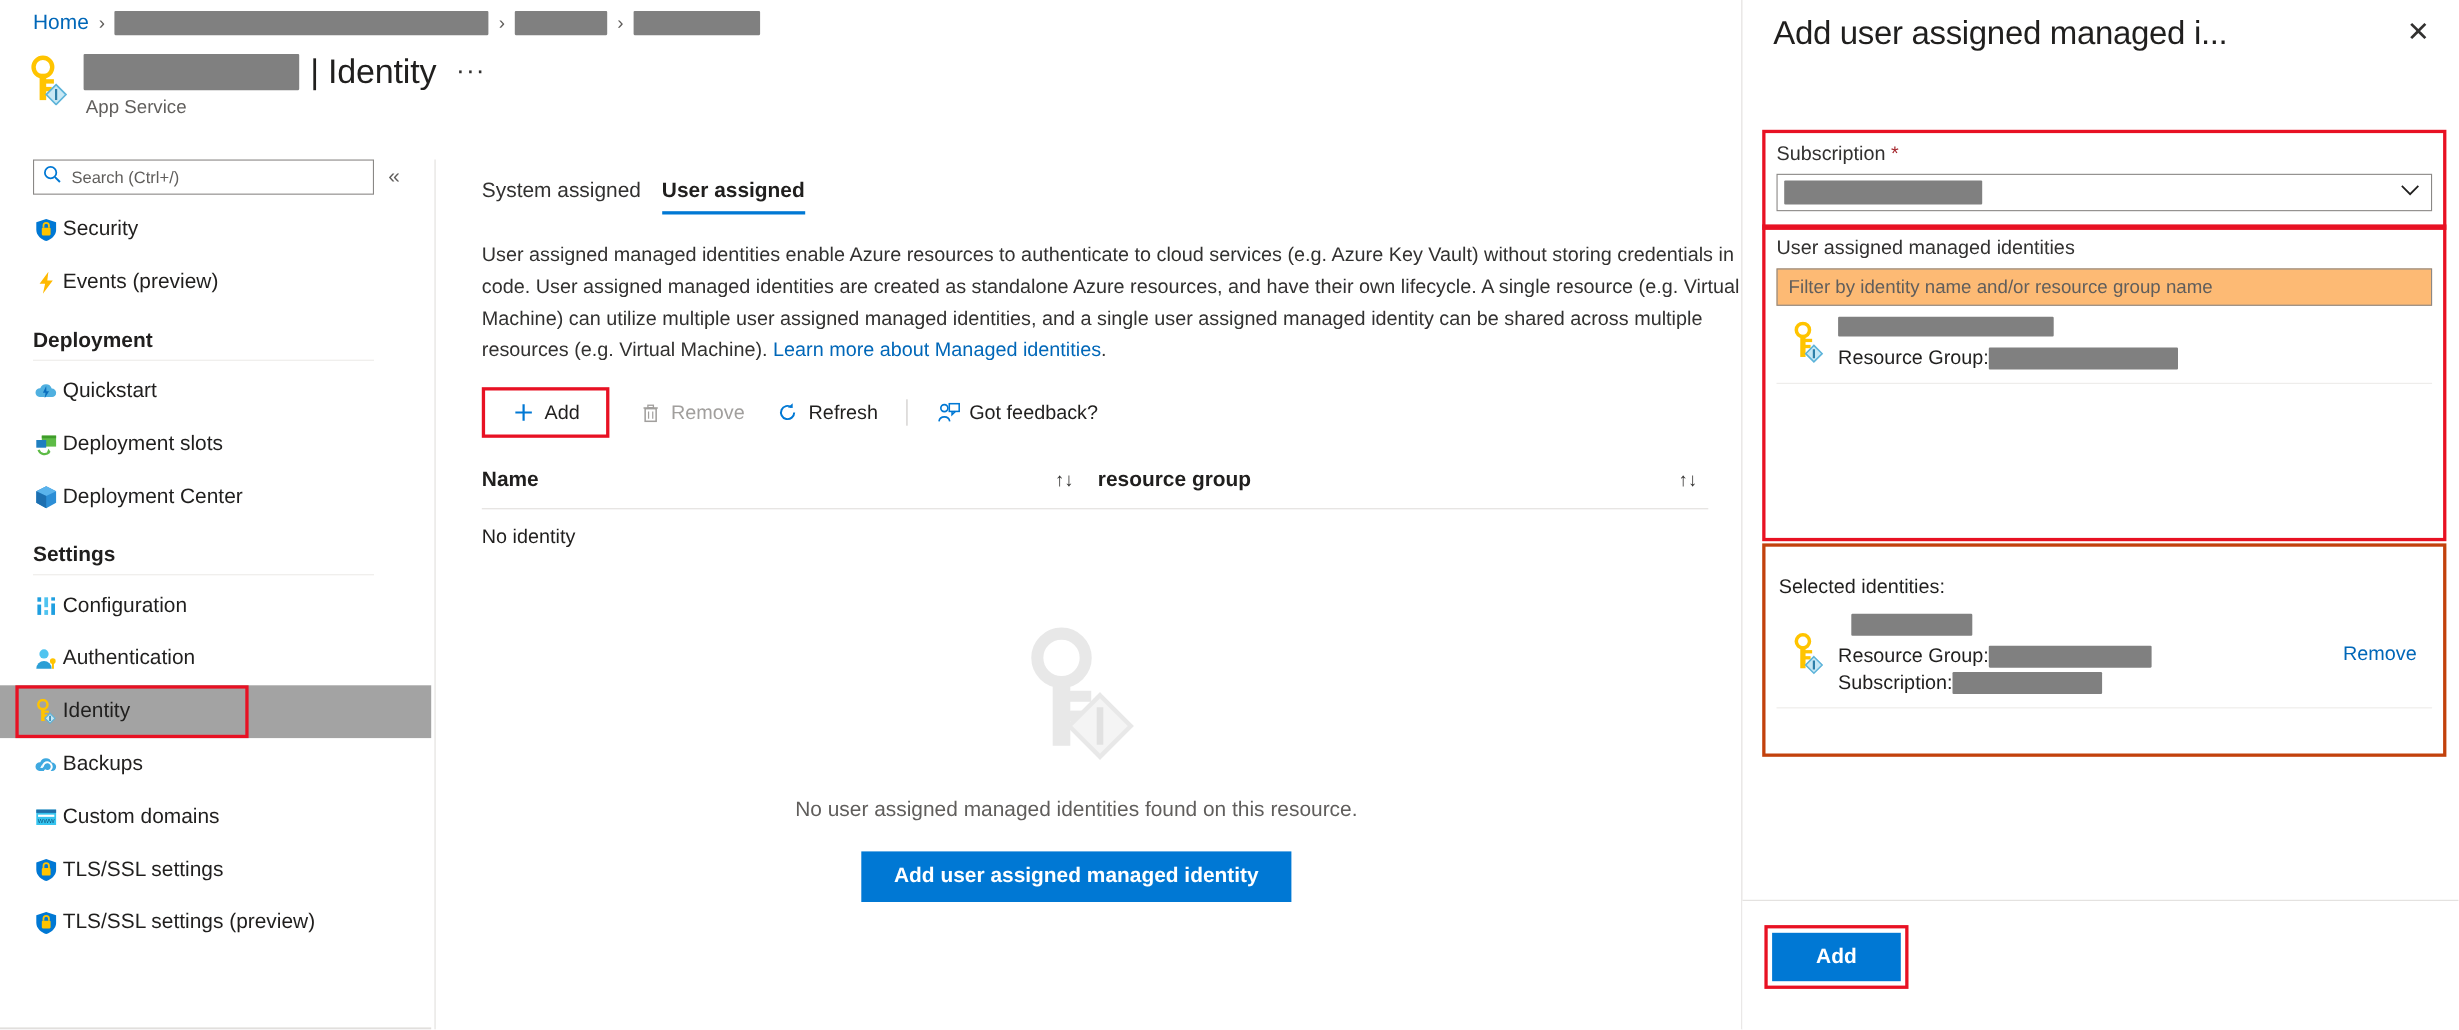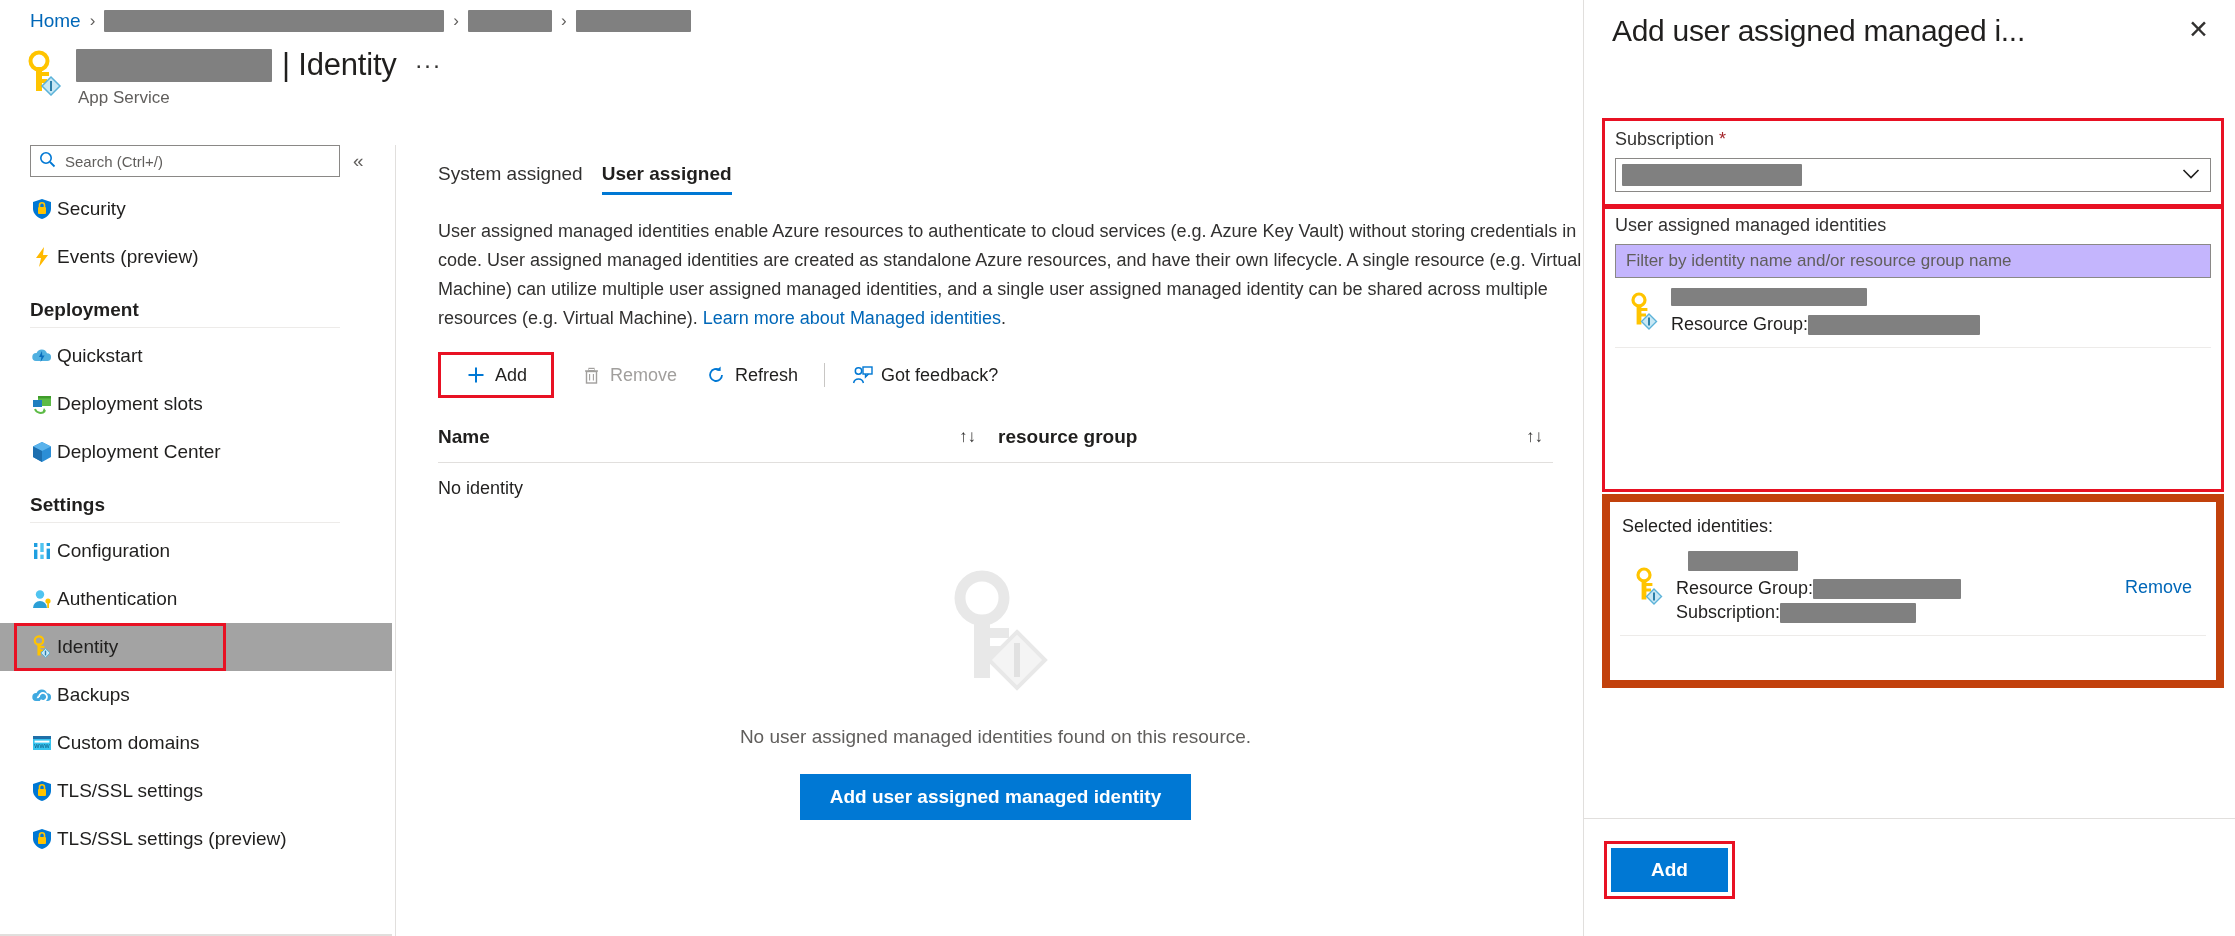--- a/index.html
+++ b/index.html
@@ -114,21 +114,21 @@
   .grid-head {
     display:flex; align-items:center; height: 52px;
     border-bottom: 1px solid #e1dfdd; font-size: 19px; font-weight:600; color:#201f1e;
   }
   .gh-name { width: 560px; display:flex; align-items:center; justify-content:space-between; padding-right:22px;}
   .gh-rg { flex:1; display:flex; align-items:center; justify-content:space-between; padding-right:10px;}
   .sorticon { color:#323130; font-size:17px; }
   .grid-row { height: 50px; display:flex; align-items:center; font-size:18px; color:#201f1e; }
 
   .empty {
-    position:absolute; left: 43px; top: 425px; width: 1115px;
+    position:absolute; left: 26px; top: 425px; width: 1115px;
     display:flex; flex-direction:column; align-items:center; gap: 26px; justify-content: space-between;
   }
   .empty-key { width: 118px; height: 130px; opacity:.55; }
   .empty-text { font-size: 19px; color:#605e5c; }
   .primary-btn {
     background:#0078d4; color:#fff; border:none; font-weight:bold;
     font-size: 19px; padding: 12px 30px; cursor:pointer;
     font-family:"Liberation Sans", sans-serif;
   }
 
@@ -150,33 +150,33 @@
   .select-like {
     height: 34px; border:1px solid #8a8886; background:#fff;
     display:flex; align-items:center; justify-content:space-between;
     padding: 0 10px 0 6px; cursor:pointer;
   }
   .select-like .redact { height: 22px; width: 180px; }
   .chev { font-size:16px; color:#201f1e; }
 
   .ident-box { position:absolute; left: 18px; top: 204px; width: 622px; height: 288px; border:3px solid #e81123; padding: 8px 10px; }
   .filter-input {
-    width: 100%; height: 34px; border:1px solid #8a8886; background:#c4b5fd;
+    width: 100%; height: 34px; border:1px solid #8a8886; background:#fdba74;
     font-size:17px; color:#605e5c; padding-left:10px; outline:none;
     font-family:"Liberation Sans", sans-serif;
   }
   .filter-input::placeholder { color:#605e5c; }
   .ident-row { display:flex; align-items:center; gap: 10px; padding: 10px 0 12px 12px; border-bottom:1px solid #edebe9;}
   .ident-icon { width: 34px; height: 40px; flex:0 0 34px; }
   .ident-lines { display:flex; flex-direction:column; gap: 4px; }
   .ident-l1 .redact { height: 18px; width: 196px; }
   .ident-l2 { font-size:18px; color:#201f1e; display:flex; align-items:center; }
   .ident-l2 .redact { height: 20px; width: 172px; }
 
-  .sel-box { position:absolute; left: 18px; top: 494px; width: 622px; height: 194px; border:8px solid #c2410c; padding: 10px 10px 0 10px;}
+  .sel-box { position:absolute; left: 18px; top: 494px; width: 622px; height: 194px; border:3px solid #c2410c; padding: 22px 10px 0 10px;}
   .sel-title { font-size: 18px; color:#201f1e; margin: 4px 0 14px 2px; }
   .sel-row { display:flex; align-items:center; gap: 10px; padding: 0 0 12px 12px; border-bottom:1px solid #edebe9;}
   .sel-lines { display:flex; flex-direction:column; gap: 3px; flex:1; }
   .sel-l0 .redact { height: 20px; width: 110px; margin-left:12px; }
   .sel-l1, .sel-l2 { font-size:18px; color:#201f1e; display:flex; align-items:center; }
   .sel-l1 .redact { height: 20px; width: 148px; }
   .sel-l2 .redact { height: 20px; width: 136px; }
   .remove-link { color:#0067b8; font-size:18px; cursor:pointer; margin-right: 14px; }
 
   .panel-footer {

